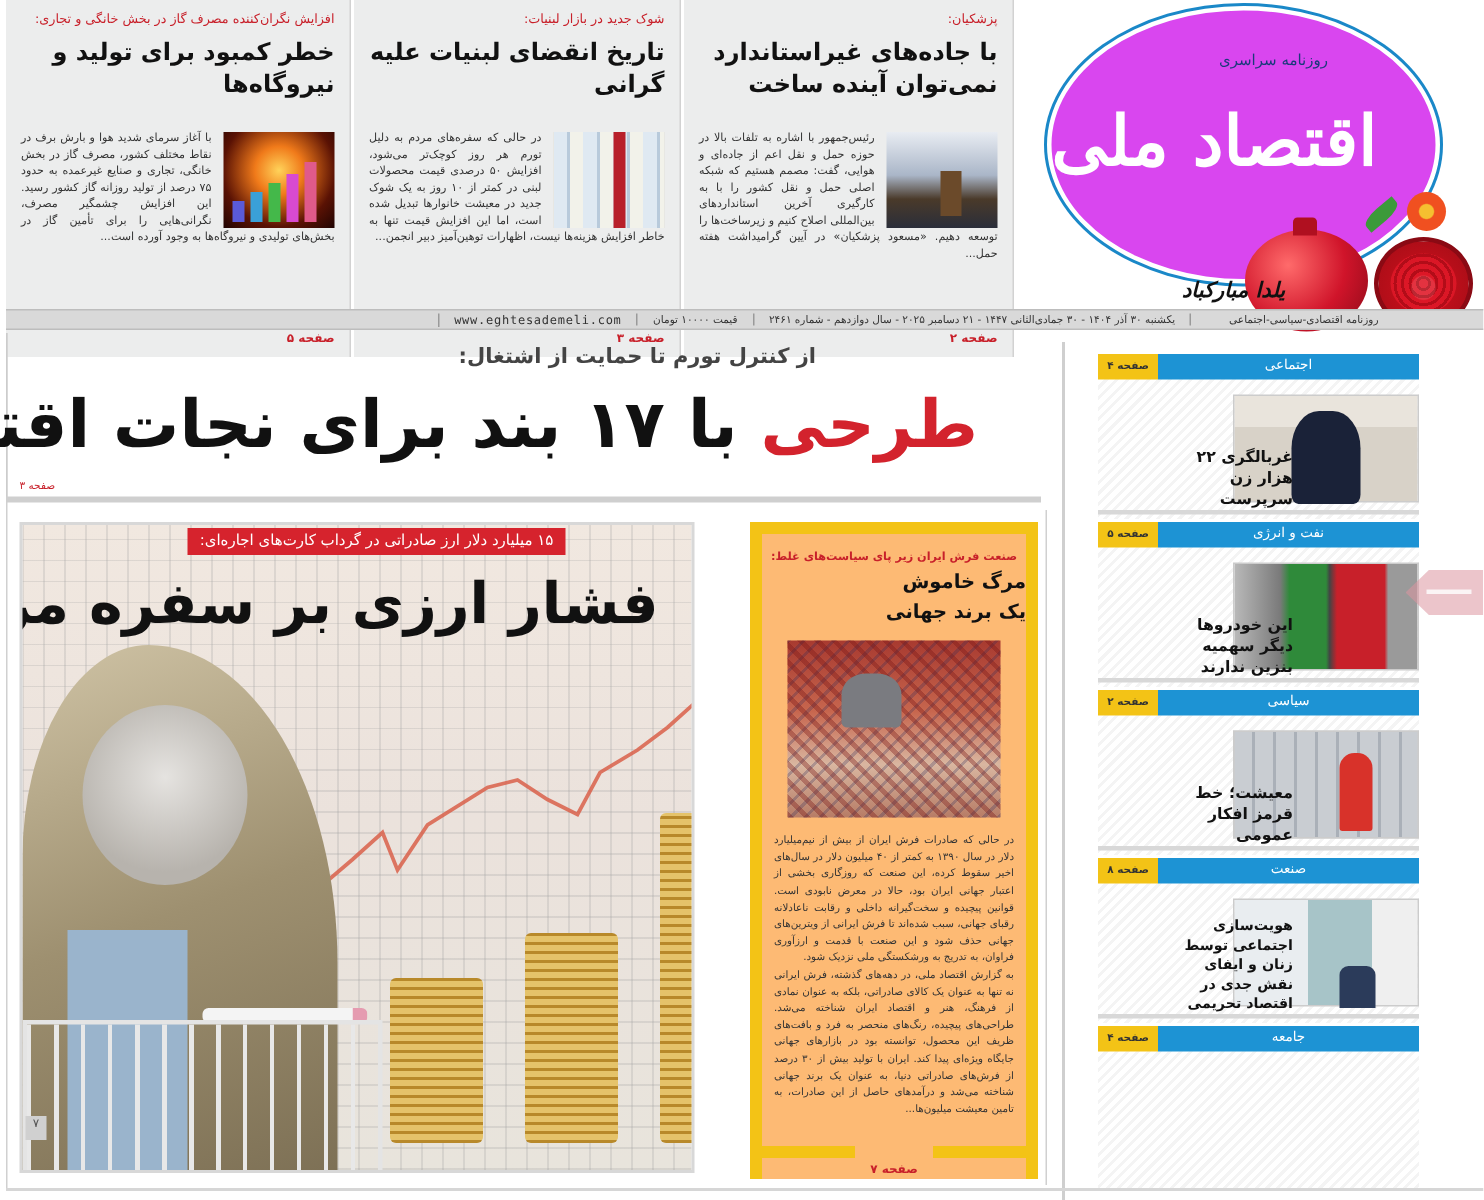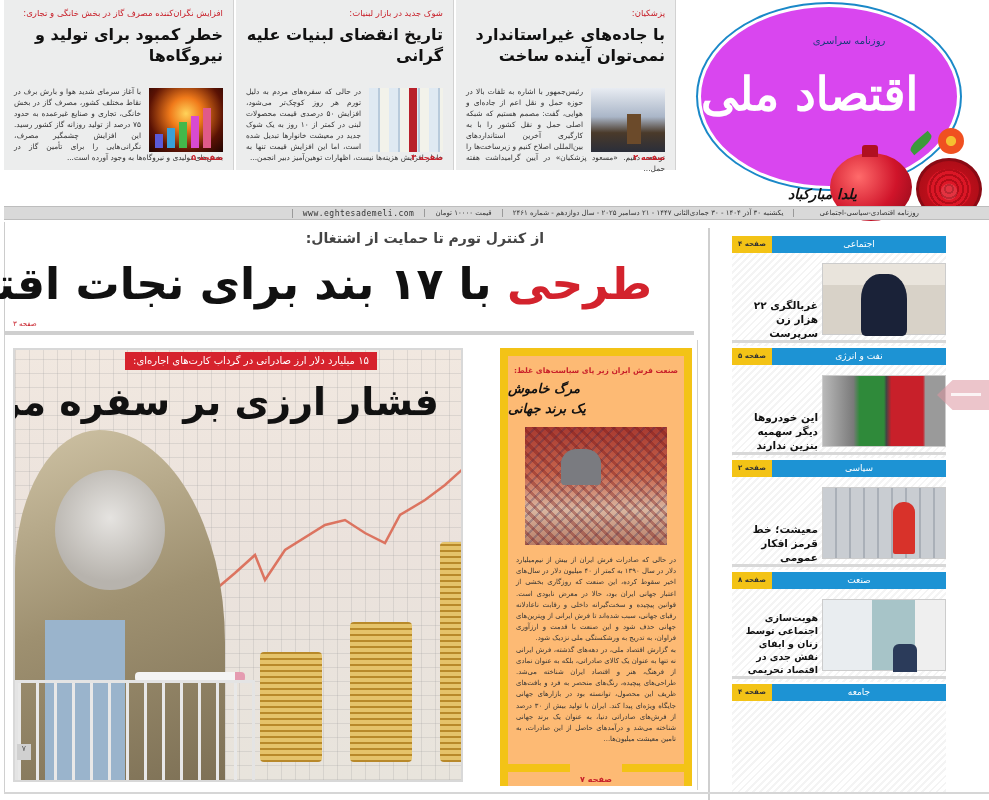--- a/index.html
+++ b/index.html
@@ -1,20 +1,20 @@
 <!DOCTYPE html>
 <html><head>
 <meta charset="utf-8">
 <style>
   * { box-sizing: border-box; margin: 0; padding: 0; }
   html, body { width: 989px; height: 800px; overflow: hidden; background: #ffffff; }
   body { font-family: "DejaVu Sans", sans-serif; position: relative; color: #111; }
 
   
-  .teaser { position: absolute; top: 0; height: 170px; background: #eceded; border-right: 1px solid #d2d2d2; padding: 8px 10px 0 10px; direction: rtl; }
+  .teaser { position: absolute; top: 0; height: 238px; background: #eceded; border-right: 1px solid #d2d2d2; padding: 8px 10px 0 10px; direction: rtl; }
   .teaser .kicker { color: #c8202a; font-size: 8.5px; text-align: right; }
   .teaser .title { font-weight: bold; font-size: 16px; line-height: 21px; text-align: right; margin-top: 6px; color: #111; }
   .teaser .body { font-size: 7.4px; line-height: 11px; color: #333; text-align: justify; margin-top: 20px; }
   .teaser .thumb { float: right; width: 74px; height: 64px; margin-left: 8px; margin-top: 2px; }
   .teaser .page { color: #c8202a; font-size: 8px; font-weight: bold; position: absolute; bottom: 8px; right: 10px; }
   #teaser1 { left: 4px; width: 230px; }
   #teaser2 { left: 236px; width: 218px; }
   #teaser3 { left: 456px; width: 220px; }
   #teaser1 .thumb { background: radial-gradient(circle at 50% 40%, #ffd35a 0%, #f07a1a 30%, #5a1204 70%, #200402 100%); position: relative; }
   #teaser1 .thumb .bar { position: absolute; bottom: 4px; width: 8px; }
@@ -64,38 +64,38 @@
   .man-shirt { position: absolute; left: 30px; top: 190px; width: 80px; height: 160px; background: #9ab4cc; }
   .cart { position: absolute; left: 0; top: 330px; width: 240px; height: 104px; border: 3px solid #e4e4e4; background: repeating-linear-gradient(90deg, #e8e8e8 0 3px, transparent 3px 18px); }
   .cart-handle { position: absolute; left: 120px; top: 322px; width: 110px; height: 10px; background: #f4f4f4; border-radius: 4px; border-right: 10px solid #e59bb0; }
   .coins { position: absolute; bottom: 18px; width: 62px; background: repeating-linear-gradient(0deg, #b8892a 0 2px, #e5c36a 2px 6px); border-radius: 4px; }
   .trend { position: absolute; left: 200px; top: 105px; width: 250px; height: 140px; }
   .ps-num { position: absolute; left: 2px; bottom: 20px; width: 14px; height: 16px; background: #d0d0d0; color: #555; font-size: 8px; text-align: center; }
 
   
   .carpet-box { position: absolute; left: 500px; top: 348px; width: 192px; height: 438px; border-left: 8px solid #f3c316; border-right: 8px solid #f3c316; border-top: 8px solid #f3c316; background: #fdba74; direction: rtl; }
   .carpet-box .kicker { font-size: 7.5px; color: #c8202a; text-align: center; margin-top: 10px; font-weight: bold; }
-  .carpet-box .title { font-size: 13px; font-weight: bold; text-align: left; line-height: 20px; margin-top: 4px; font-style: italic; }
+  .carpet-box .title { font-size: 13px; font-weight: bold; text-align: right; line-height: 20px; margin-top: 4px; }
   .carpet-img { margin: 8px auto 0; width: 142px; height: 118px; background:
       repeating-linear-gradient(45deg, rgba(120,20,20,0.35) 0 3px, transparent 3px 8px),
       repeating-linear-gradient(-45deg, rgba(40,40,90,0.25) 0 2px, transparent 2px 7px),
       linear-gradient(180deg, #a83a30 0%, #c7664e 40%, #d9b6a0 70%, #b77c66 100%); position: relative; }
   .carpet-img::after { content: ""; position: absolute; left: 36px; top: 22px; width: 40px; height: 36px; border-radius: 40% 40% 10% 10%; background: #7a7b80; }
   .carpet-box .body { font-size: 6.9px; line-height: 11.2px; color: #333; text-align: justify; padding: 10px 8px 0 8px; }
   .carpet-box .page { position: absolute; bottom: 2px; left: 0; width: 100%; text-align: center; font-size: 8px; color: #c8202a; font-weight: bold; }
   .carpet-box .yellow-foot { position: absolute; bottom: 14px; height: 8px; width: 62px; background: #f3c316; }
 
   
   .sidebar { position: absolute; left: 708px; top: 228px; width: 224px; height: 572px; border-left: 2px solid #cfcfcf; }
   .side-item { position: absolute; left: 22px; width: 214px; height: 110px;
     background: repeating-linear-gradient(135deg, #f4f4f4 0 2px, #ffffff 2px 5px); }
   .side-head { height: 17px; display: flex; direction: ltr; }
   .side-page { width: 40px; background: #f3c316; color: #333; font-size: 7px; text-align: center; line-height: 17px; font-weight: bold; direction: rtl; }
   .side-cat { flex: 1; background: #1d93d4; color: #fff; font-size: 9px; text-align: center; line-height: 17px; direction: rtl; }
-  .side-body { position: relative; height: 93px; direction: rtl; }
+  .side-body { position: relative; height: 93px; direction: rtl; margin-left: 44px; }
   .side-img { position: absolute; right: 0; top: 10px; width: 124px; height: 72px; border: 1px solid #ccc; }
   .side-title { position: absolute; left: 2px; width: 84px; bottom: 6px; font-size: 10.5px; font-weight: bold; line-height: 14px; text-align: right; direction: rtl; }
   .side-title .light { font-weight: normal; color: #555; display: block; }
   .side-sep { position: absolute; left: 22px; width: 214px; height: 3px; background: #d8d8d8; }
   .img-social { background: linear-gradient(180deg, #e9e4dc 0 30%, #d8d2c8 30% 100%); }
   .img-social::after { content: ""; position: absolute; left: 38px; top: 10px; width: 46px; height: 62px; border-radius: 40% 40% 10% 10%; background: #1a2238; }
   .img-oil { background: linear-gradient(90deg, #b9b9b9 0%, #7a7a7a 25%, #2f8a3a 30%, #2f8a3a 50%, #444 52%, #c8202a 56%, #c8202a 82%, #9a9a9a 84%); }
   .img-pol { background: repeating-linear-gradient(90deg, #c9cdd2 0 12px, #aab0b8 12px 14px), #ccc; }
   .img-pol::after { content: ""; position: absolute; left: 70px; top: 14px; width: 22px; height: 52px; background: #d8322a; border-radius: 10px 10px 2px 2px; }
   .img-ind { background: linear-gradient(90deg, #e9edf0 0 40%, #a7c4c8 40% 75%, #efefef 75%); }

